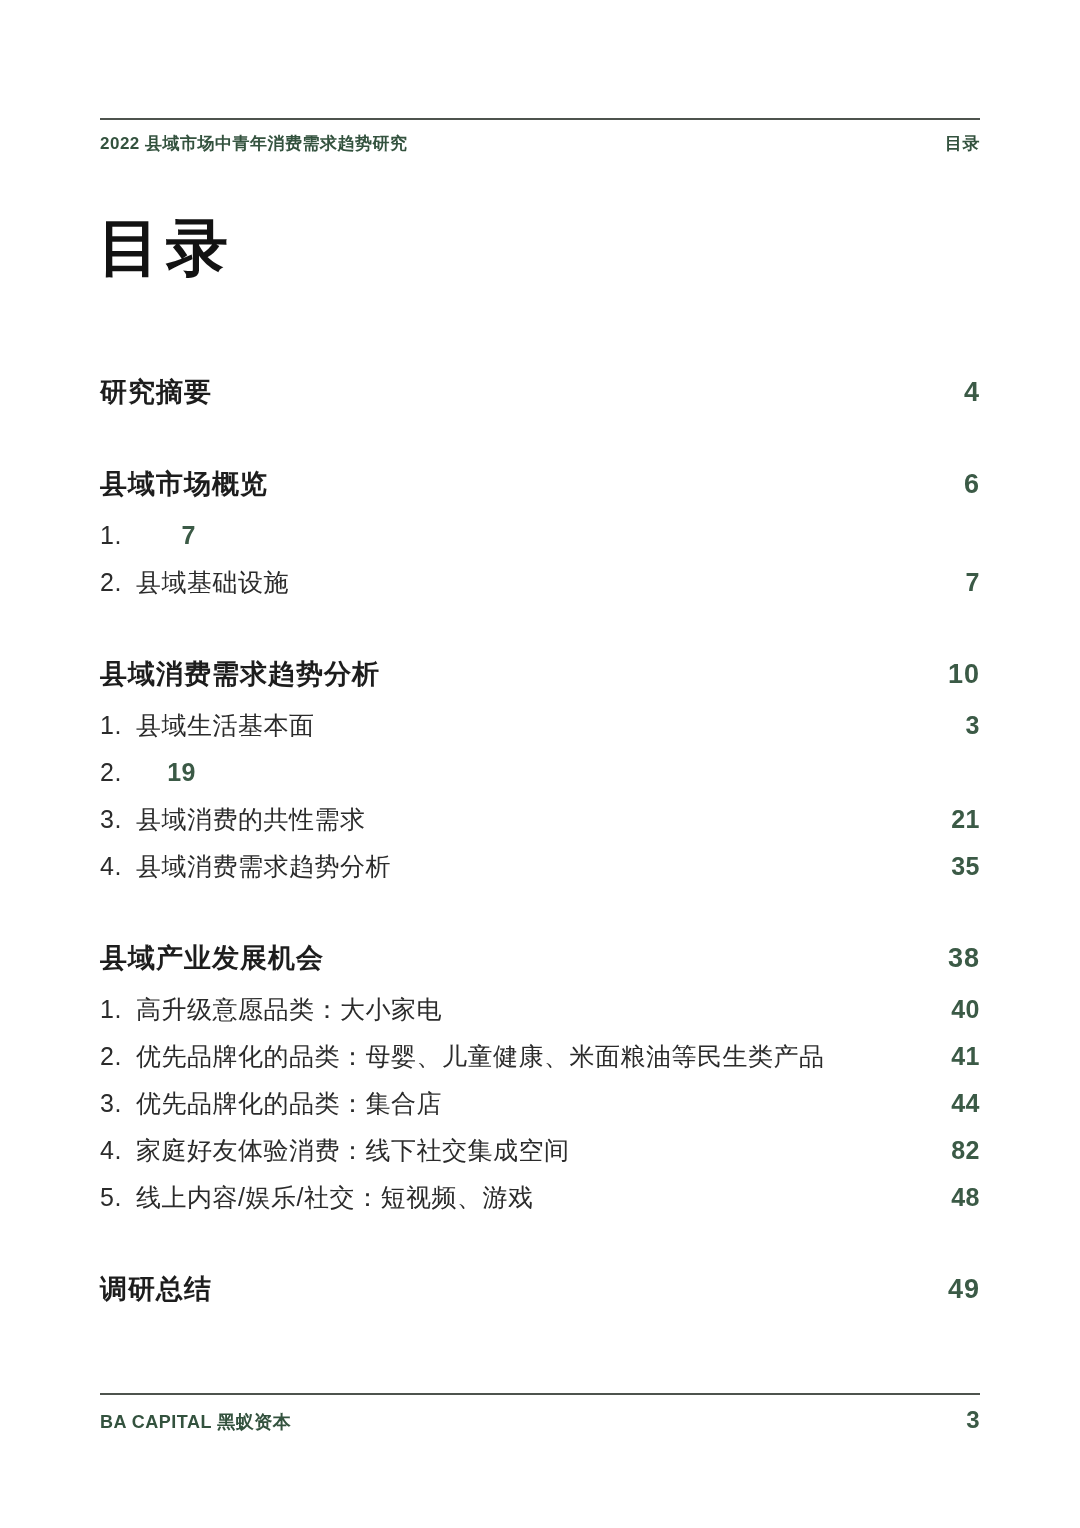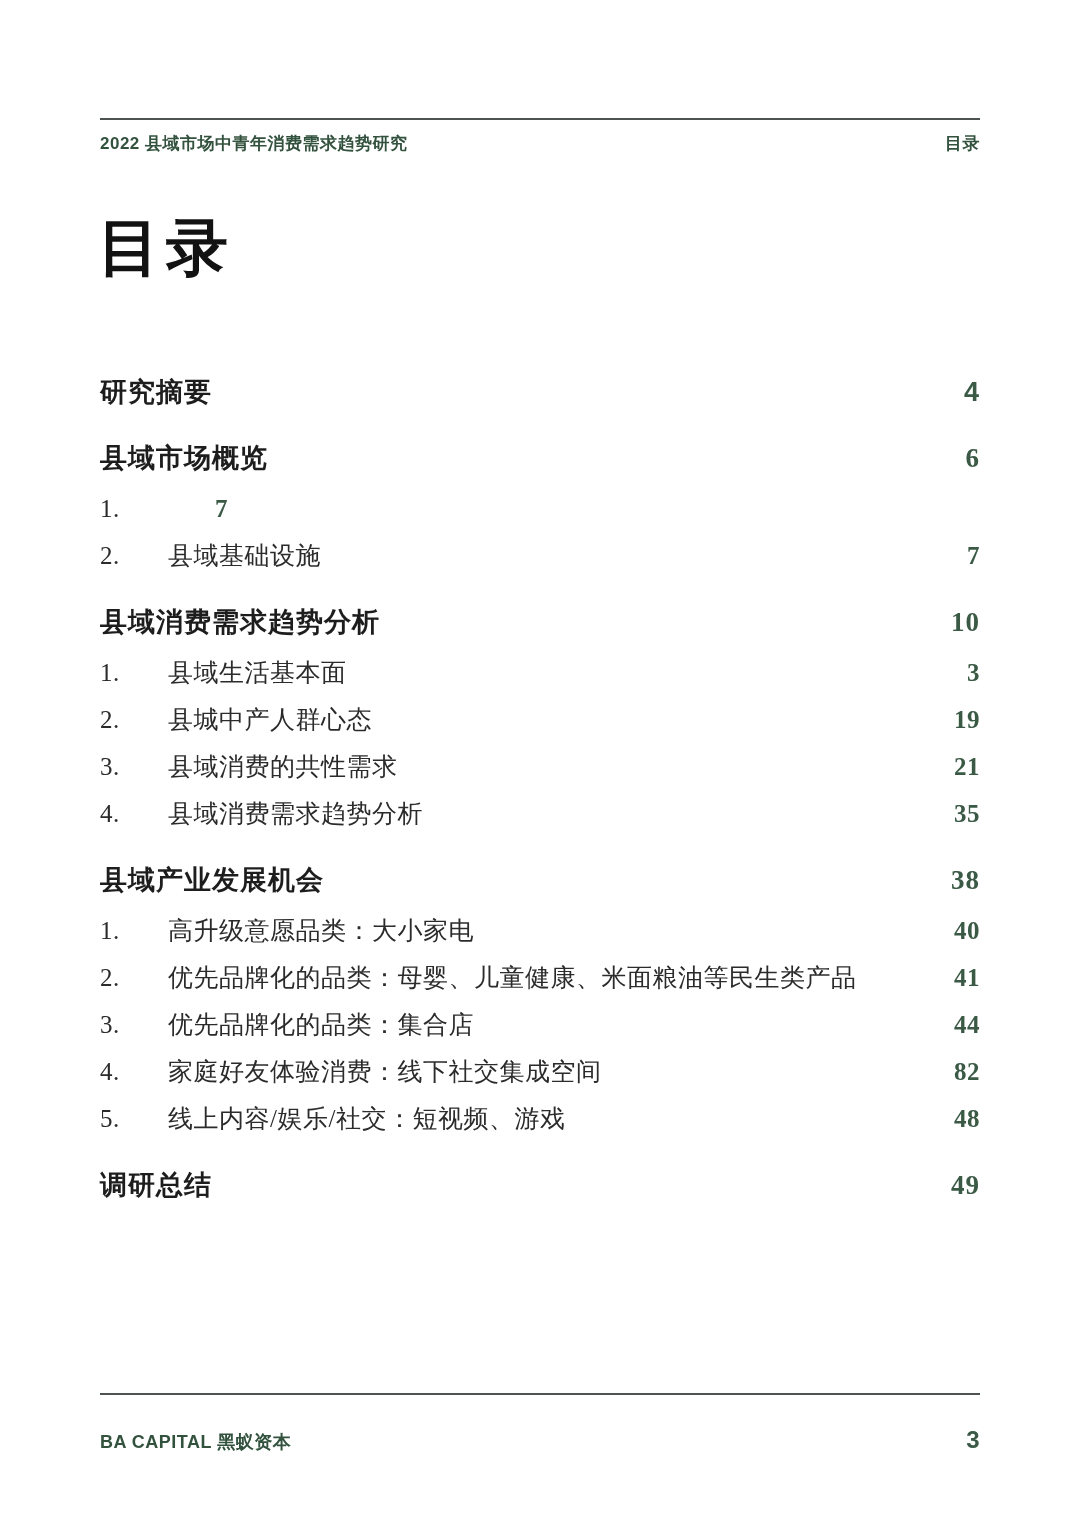--- a/index.html
+++ b/index.html
@@ -39,24 +39,24 @@
   
   .page-title{
     position:absolute; left:98px; top:212px;
     font-size:62px; font-weight:800; color:#121212;
     letter-spacing:6px; line-height:1.15;
   }
   
   .toc{
     position:absolute; left:100px; right:100px; top:375px;
   }
-  .toc-section + .toc-section{ margin-top:32px;font-family:Liberation Serif, serif; }
+  .toc-section + .toc-section{ margin-top:58px; }
   .toc-row{
     display:flex; align-items:center;
-    line-height:34px; min-height:34px;gap:32px;
+    line-height:34px; min-height:34px;
   }
   .toc-row .label{ flex:1 1 auto; }
   .toc-row .pagenum{
     flex:0 0 auto; margin-left:16px;
     color: var(--green); text-align:right; min-width:44px;
   }
   .toc-heading{
     font-size:27px; font-weight:700; color:var(--ink);
     letter-spacing:1px;
   }
@@ -70,21 +70,20 @@
   .toc-item .num{
     flex:0 0 auto; width:36px; color:var(--ink-item);
   }
   .toc-item .pagenum{ font-size:25px; font-weight:600; }
   
   .doc-footer{
     position:absolute; left:100px; right:100px; top:1406px;
     display:flex; justify-content:space-between; align-items:baseline;
     font-size:18px; font-weight:700; color: var(--green-strong);
     letter-spacing:0.5px;
-    margin-top:20px;
   }
   .doc-footer .footer-page{ font-size:24px; font-weight:700; color:var(--green); }
 </style>
 </head>
 <body>
 
 <div class="page">
 
   <div class="doc-header">
     <span>2022 县域市场中青年消费需求趋势研究</span>
@@ -127,21 +126,20 @@
     </div>
 
   <div class="toc-row toc-item">
     <span class="num">1.</span>
     <span class="label">县域生活基本面</span>
     <span class="pagenum">3</span>
   </div>
 
   <div class="toc-row toc-item">
     <span class="num">2.</span>
-    <span class="label">县城中产人群心态</span>
     <span class="pagenum">19</span>
   </div>
 
   <div class="toc-row toc-item">
     <span class="num">3.</span>
     <span class="label">县域消费的共性需求</span>
     <span class="pagenum">21</span>
   </div>
 
   <div class="toc-row toc-item">

